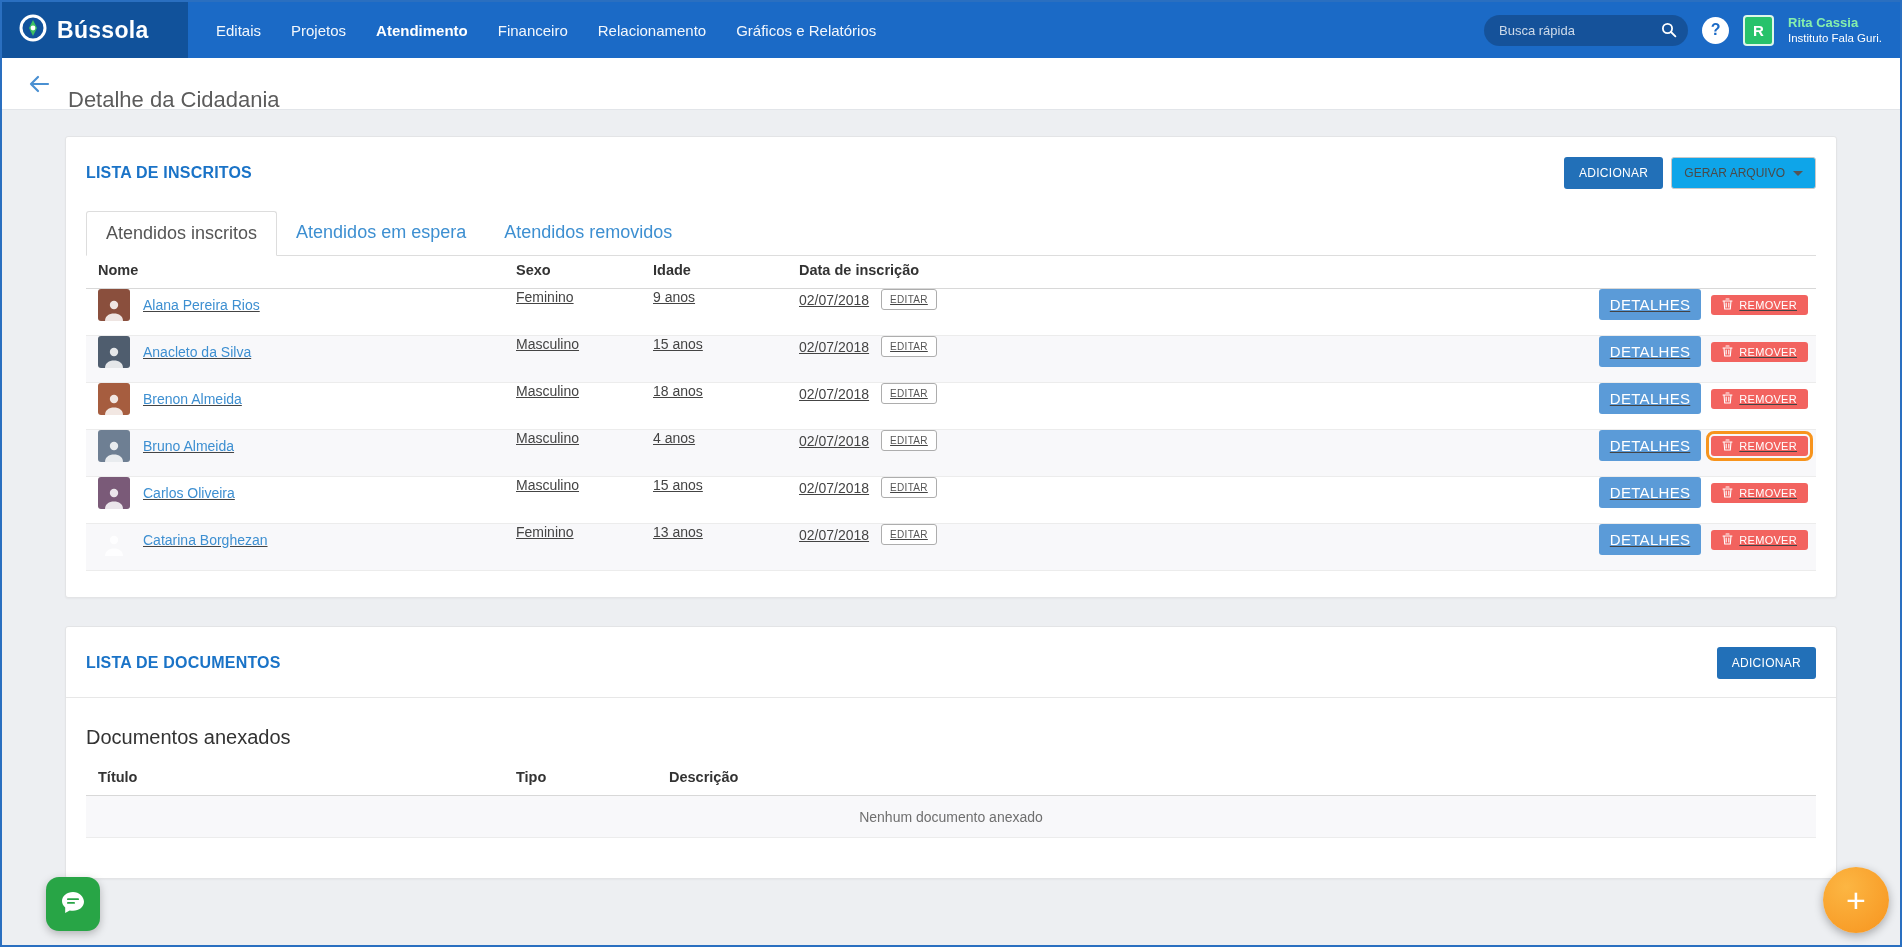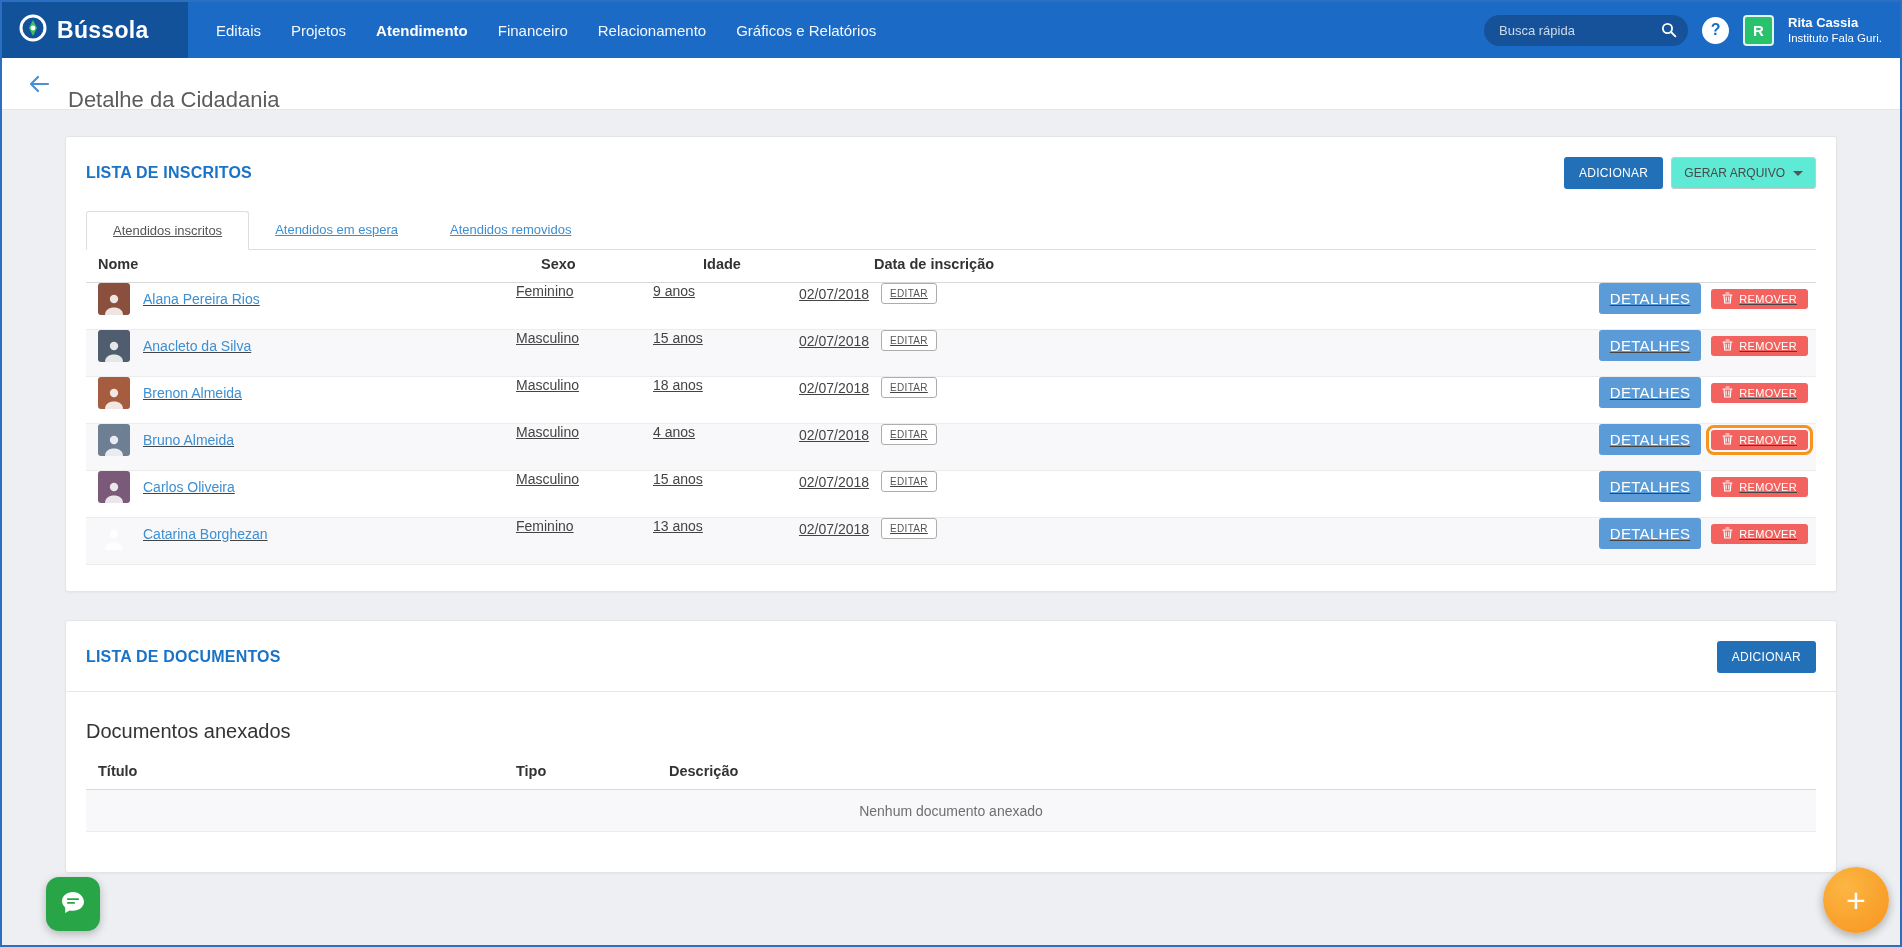--- a/index.html
+++ b/index.html
@@ -22,58 +22,58 @@
                   font-family:inherit; }
   .search input::placeholder { color:rgba(255,255,255,.78); }
   .search-icon { position:absolute; right:11px; top:7px; }
   .help-btn { width:27px; height:27px; border-radius:50%; background:#fff; color:#1b6ac6;
               font-weight:bold; font-size:16px; display:flex; align-items:center; justify-content:center;
               cursor:pointer; }
   .user-avatar { width:31px; height:31px; border-radius:4px; background:#27c26b; color:#fff;
                  font-weight:bold; font-size:15px; display:flex; align-items:center; justify-content:center;
                  cursor:pointer; border:2px solid rgba(255,255,255,.85); }
   .user-info { line-height:1.25; cursor:pointer; }
-  .user-name { color:#ffffff; font-size:13px; font-weight:bold; }
+  .user-name { color:#86efac; font-size:13px; font-weight:bold; }
   .user-org { color:#fff; font-size:11.5px; }
 
   
   .pagebar { height:52px; background:#fff; display:flex; align-items:center; gap:18px;
              padding-left:26px; border-bottom:1px solid #e2e5e9; }
   .back-btn { cursor:pointer; display:flex; align-items:center; }
   .page-title { font-size:22px; font-weight:400; color:#5c5c5c;margin-top:32px; }
 
   
   .main { padding:26px 63px 0 63px; }
   .card { background:#fff; border:1px solid #e3e4e6; border-radius:3px; margin-bottom:28px;
           box-shadow:0 1px 2px rgba(0,0,0,.04); }
   .card-head { display:flex; align-items:center; justify-content:space-between;
                padding:20px 20px 10px 20px; }
   .card-head.ruled { border-bottom:1px solid #e7e7e7; padding-bottom:18px; }
   .card-title { font-size:16px; font-weight:bold; color:#1a73c7; letter-spacing:.2px; }
   .head-actions { display:flex; gap:8px; }
   .btn-primary { background:#2270b8; color:#fff; border:none; border-radius:3px; font-size:12px;
                  padding:9px 15px; cursor:pointer; font-family:inherit; letter-spacing:.3px; }
-  .btn-outline { background:#5eead4; color:#4a4a4a; border:1px solid #c9c9c9; border-radius:3px;
+  .btn-outline { background:#0ea5e9; color:#4a4a4a; border:1px solid #c9c9c9; border-radius:3px;
                  font-size:12px; padding:8px 12px; cursor:pointer; font-family:inherit;
                  display:inline-flex; align-items:center; gap:8px; }
   .caret { width:0; height:0; border-left:5px solid transparent; border-right:5px solid transparent;
            border-top:5px solid #555; display:inline-block; }
 
   
   .tabs { display:flex; margin:12px 20px 0 20px; border-bottom:1px solid #ddd; }
-  .tab { padding:11px 26px; font-size:13px; color:#3d8fd1; cursor:pointer;text-decoration:underline; }
+  .tab { padding:11px 19px; font-size:18px; color:#3d8fd1; cursor:pointer; }
   .tab.active { background:#fff; color:#555; border:1px solid #ddd; border-bottom:1px solid #fff;
                 margin-bottom:-1px; border-radius:3px 3px 0 0; }
 
   .subtitle { margin:28px 20px 14px 20px; font-size:20px; font-weight:400; color:#333; }
 
   
   .table { margin:0 20px 26px 20px; }
   .thead { display:flex; align-items:center; padding:6px 0 10px 12px; border-bottom:1px solid #d8d8d8;
-           font-weight:bold; font-size:14.5px; color:#333;gap:25px; }
+           font-weight:bold; font-size:14.5px; color:#333; }
   .trow { display:flex; align-items:flex-start; height:47px; padding-left:12px;
           border-bottom:1px solid #ececec; font-size:14px; color:#444;text-decoration:underline; }
   .trow:nth-of-type(odd) { background:#f8f8fa; }
   .c-name { width:418px; display:flex; align-items:center; gap:13px; }
   .c-sexo { width:137px; }
   .c-idade { width:146px; }
   .c-data { width:300px; display:flex; align-items:center; gap:12px; }
   .c-actions { margin-left:auto; display:flex; align-items:center; gap:10px; padding-right:8px; }
   .name-link { color:#3d8fd1; text-decoration:none; cursor:pointer; }
   .avatar-photo { width:32px; height:32px; border-radius:3px; display:flex; align-items:flex-end;

